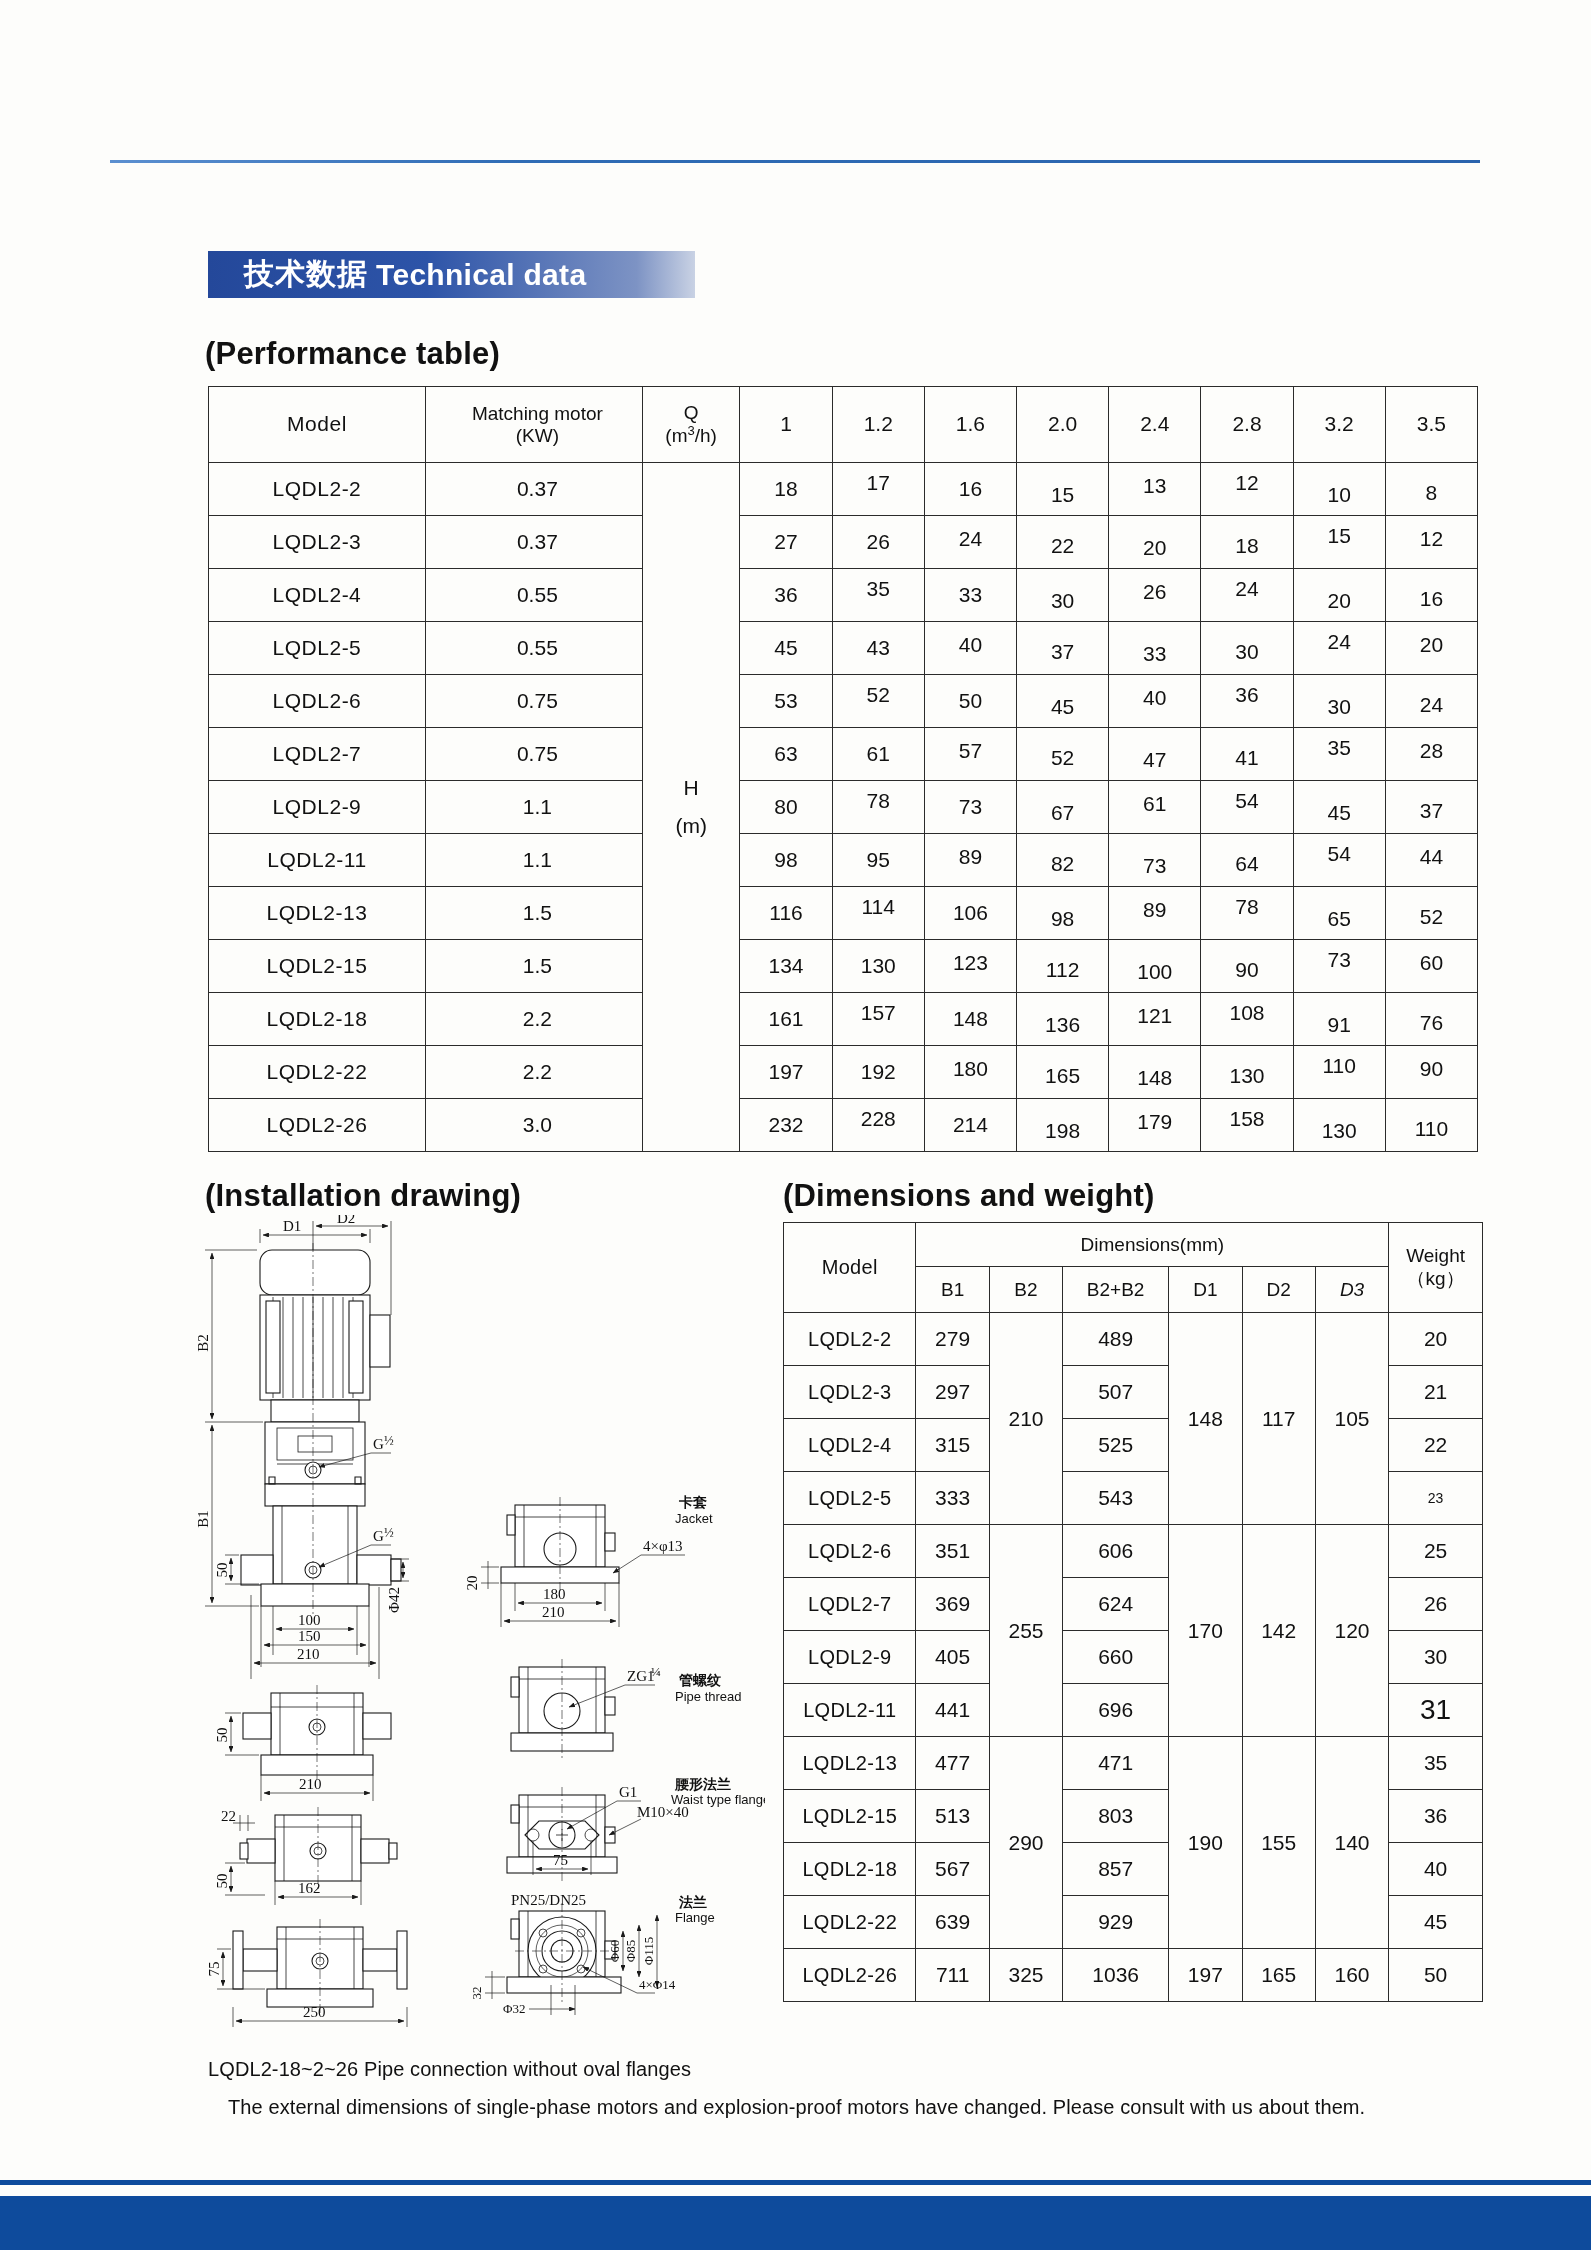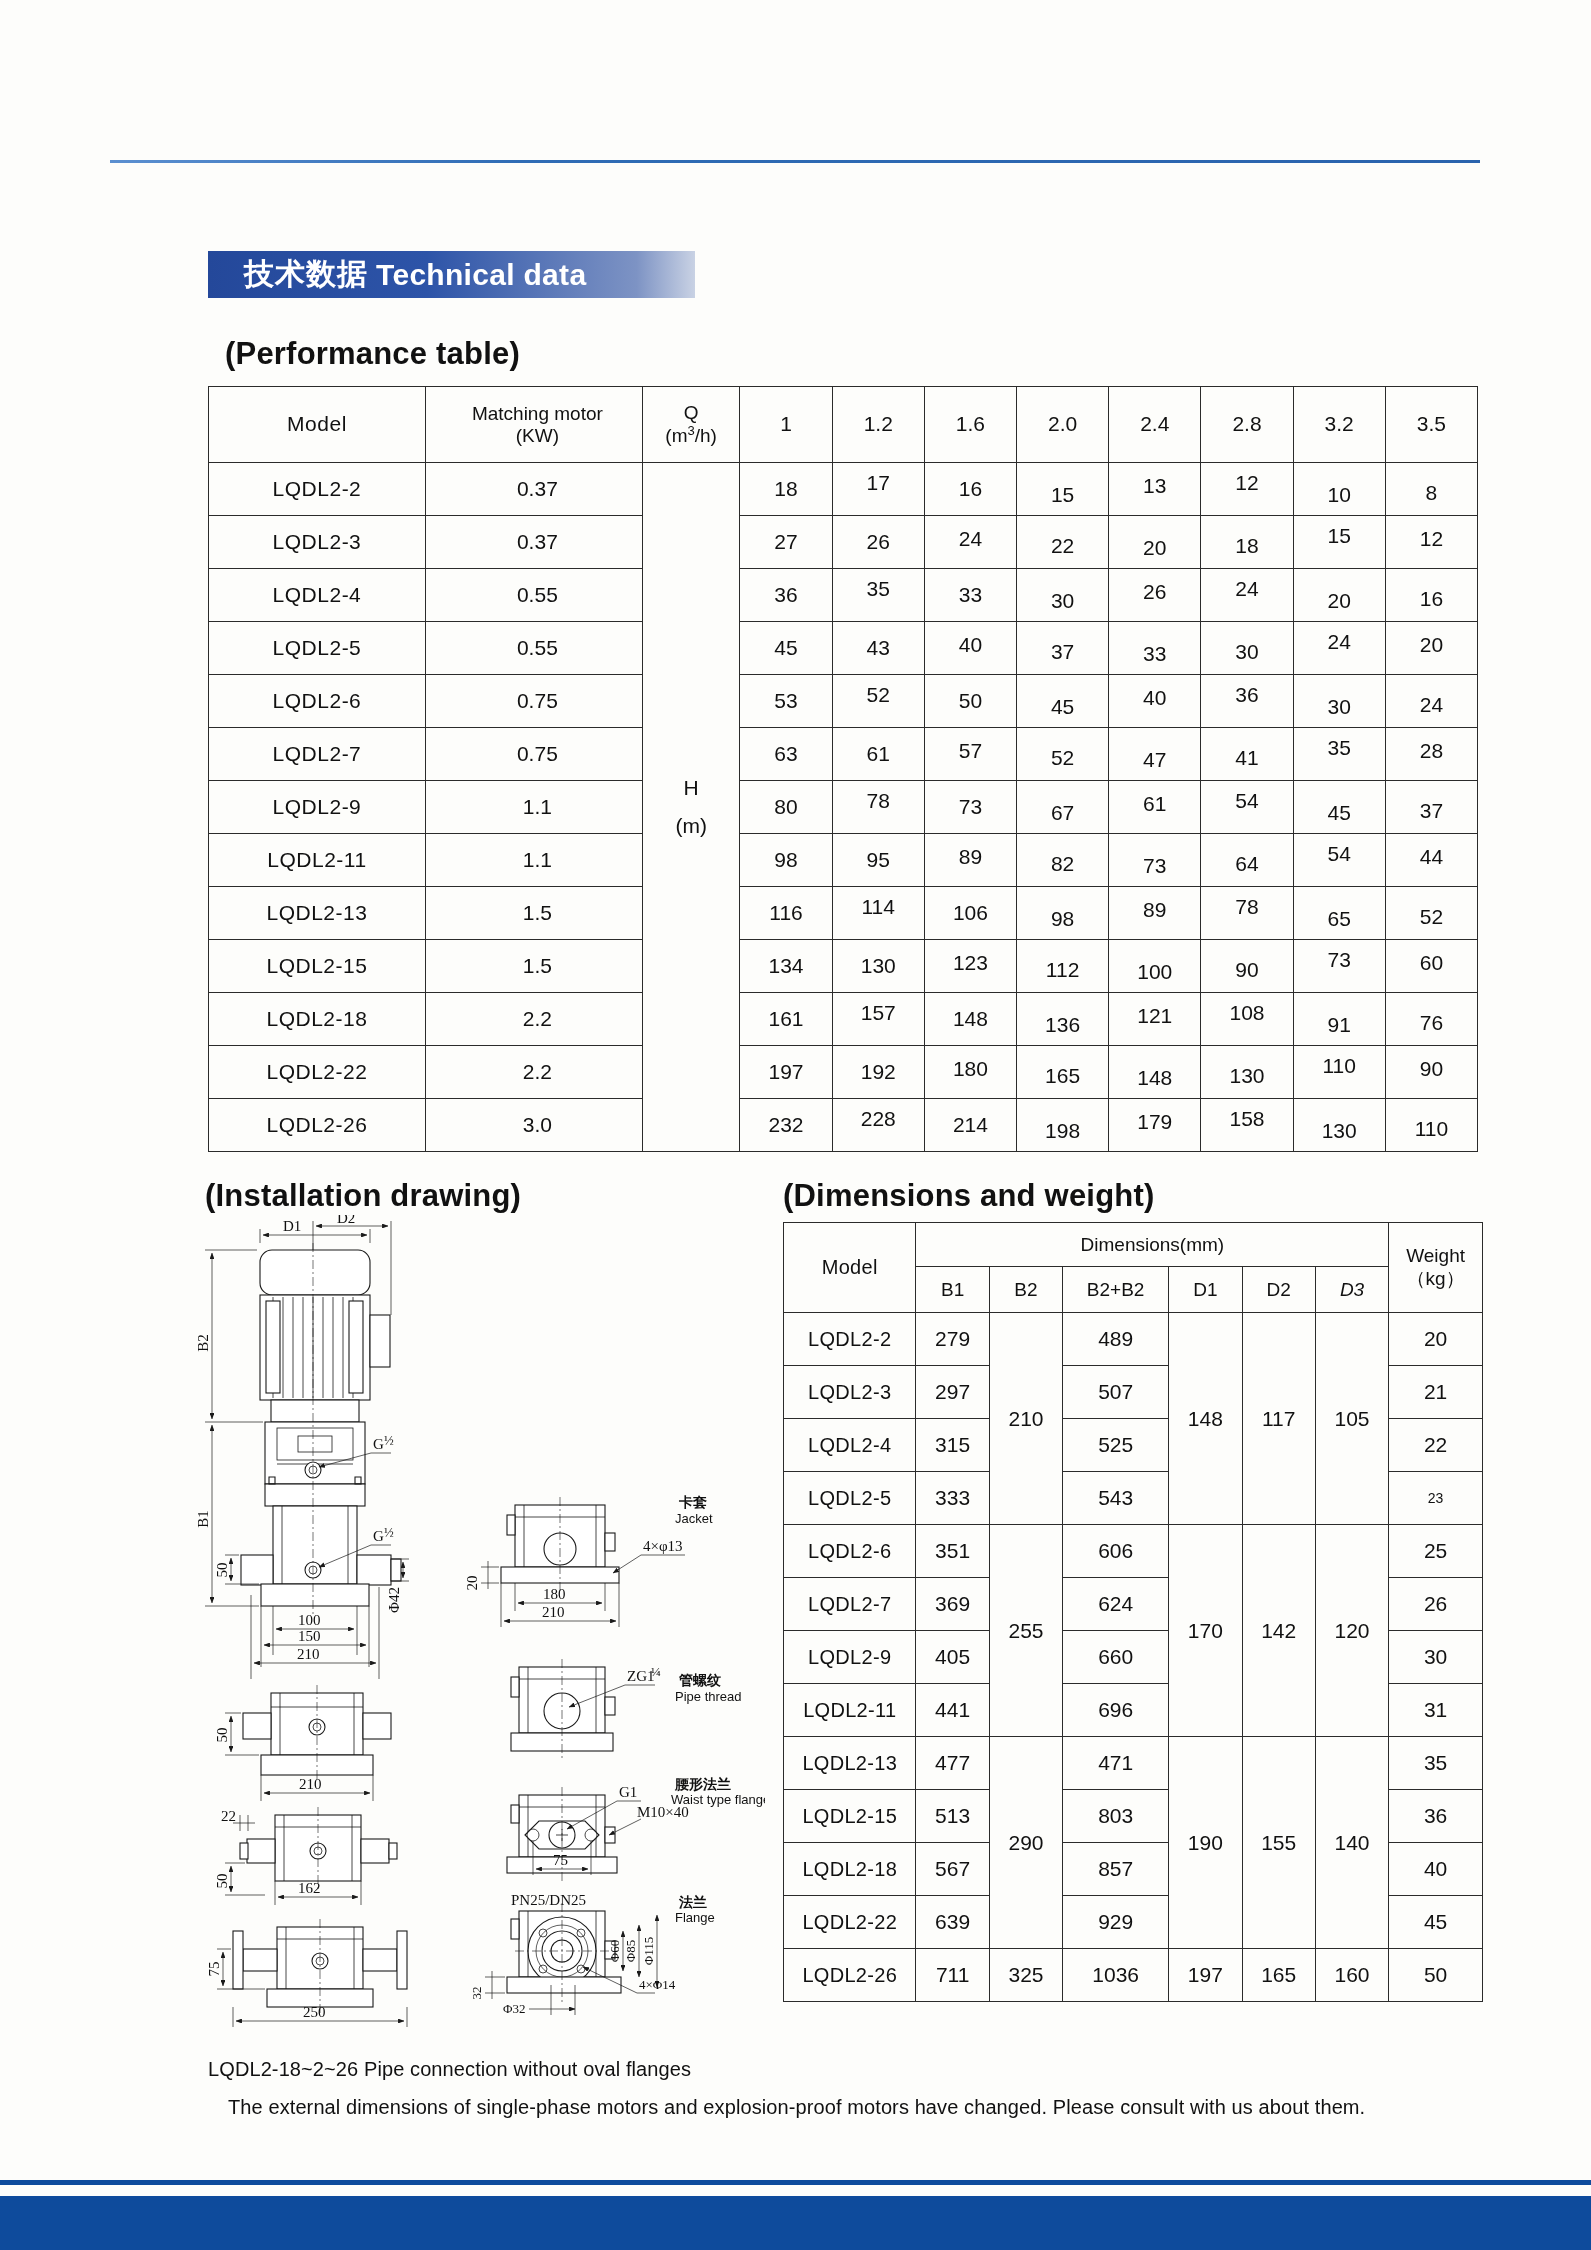--- a/index.html
+++ b/index.html
@@ -18,21 +18,21 @@
   
   .banner{ position:absolute; left:208px; top:251px; width:487px; height:47px;
       background:linear-gradient(90deg,#24489a 0%, #2d54a8 45%, #7d93c4 88%, #c9d2e4 100%);
       display:flex; align-items:center; }
   .banner-cn{ color:#fff; font-size:30px; font-weight:bold; letter-spacing:1px; margin-left:36px;
       font-family:"DejaVu Sans", sans-serif; }
   .banner-en{ color:#fff; font-size:30px; font-weight:bold; margin-left:8px; letter-spacing:.3px; }
 
   
   .sec-head{ position:absolute; font-size:31px; font-weight:bold; letter-spacing:.2px; color:#111; }
-  #h-perf{ left:205px; top:336px;margin-left:20px; }
+  #h-perf{ left:205px; top:336px; }
   #h-inst{ left:205px; top:1178px; }
   #h-dims{ left:783px; top:1178px; }
 
   
   table{ border-collapse:collapse; position:absolute; background:transparent; }
   table td, table th{ border:1px solid #2b2b2b; text-align:center; vertical-align:middle;
       font-weight:normal; color:#111; background:transparent; }
 
   
   #perf-table{ left:208px; top:386px; width:1270px; }
@@ -335,21 +335,21 @@
       <tr>
         <td class="c-model">LQDL2-9</td>
         <td class="c-n">405</td>
         <td class="c-sum">660</td>
         <td class="c-w" style="font-size: 21px;">30</td>
       </tr>
       <tr>
         <td class="c-model">LQDL2-11</td>
         <td class="c-n">441</td>
         <td class="c-sum">696</td>
-        <td class="c-w" style="font-size: 21px;">31</td>
+        <td class="c-w" style="font-size: 28px;">31</td>
       </tr>
       <tr>
         <td class="c-model">LQDL2-13</td>
         <td class="c-n">477</td>
         <td class="c-n" rowspan="4">290</td>
         <td class="c-sum">471</td>
         <td class="c-n" rowspan="4">190</td>
         <td class="c-n" rowspan="4">155</td>
         <td class="c-n" rowspan="4">140</td>
         <td class="c-w" style="font-size: 21px;">35</td>

